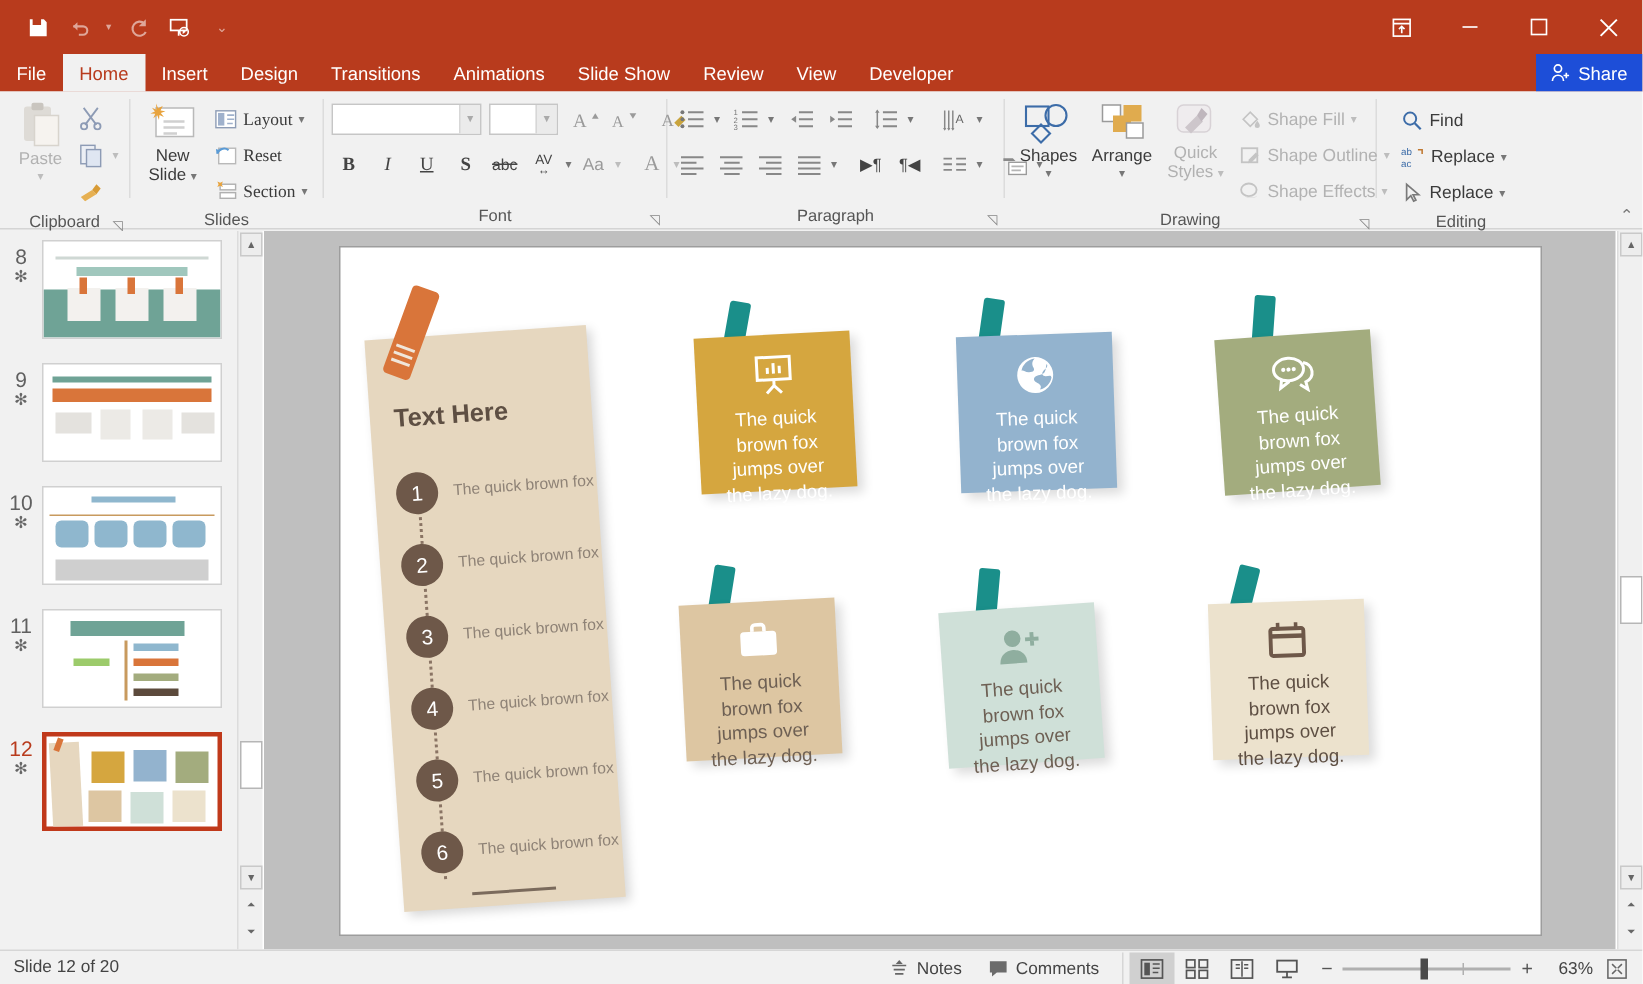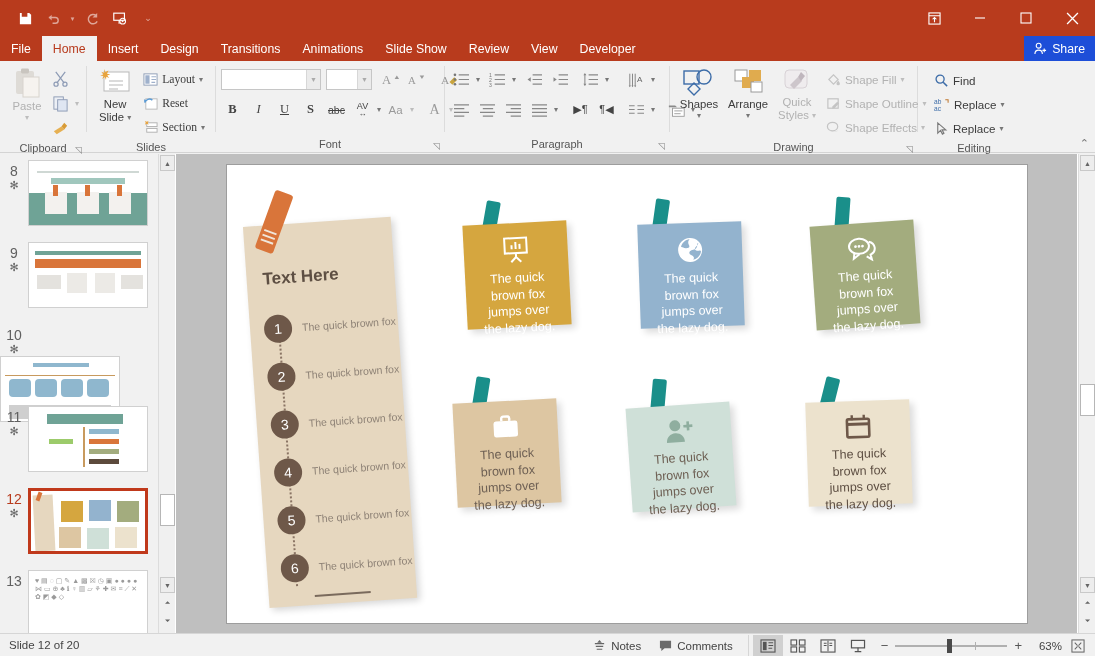--- a/index.html
+++ b/index.html
@@ -653,21 +653,21 @@
         <div class="thumb-frame" style="height:66px;">
           <div style="position:absolute;left:6px;top:8px;right:6px;height:4px;background:#6fa396;"></div>
           <div style="position:absolute;left:6px;top:16px;right:6px;height:9px;background:#d9753a;"></div>
           <div style="position:absolute;left:38px;top:30px;width:20px;height:20px;background:#eceae6;"></div>
           <div style="position:absolute;left:66px;top:30px;width:20px;height:20px;background:#eceae6;"></div>
           <div style="position:absolute;left:8px;top:32px;width:24px;height:14px;background:#e4e2de;"></div>
           <div style="position:absolute;left:92px;top:32px;width:22px;height:14px;background:#e4e2de;"></div>
         </div>
       </div>
 
-      <div class="thumb-item" style="top:170px;flex-direction:column;">
+      <div class="thumb-item" style="top:170px;">
         <div class="thumb-meta">
           <div class="thumb-num">10</div>
           <div class="thumb-star">✻</div>
         </div>
         <div class="thumb-frame" style="height:66px;">
           <div style="position:absolute;left:32px;top:6px;width:56px;height:4px;background:#8fb7ce;"></div>
           <div style="position:absolute;left:4px;top:18px;right:4px;height:1px;background:#c89a5e;"></div>
           <div style="position:absolute;left:8px;top:22px;width:22px;height:18px;background:#8fb7ce;border-radius:4px;"></div>
           <div style="position:absolute;left:34px;top:22px;width:22px;height:18px;background:#8fb7ce;border-radius:4px;"></div>
           <div style="position:absolute;left:60px;top:22px;width:22px;height:18px;background:#8fb7ce;border-radius:4px;"></div>
@@ -702,30 +702,20 @@
           <div style="position:absolute;left:6px;top:1px;width:4px;height:9px;background:#d9753a;transform:rotate(20deg);"></div>
           <div style="position:absolute;left:30px;top:10px;width:22px;height:21px;background:#d5a63f;"></div>
           <div style="position:absolute;left:58px;top:9px;width:22px;height:21px;background:#93b3ce;"></div>
           <div style="position:absolute;left:86px;top:10px;width:22px;height:21px;background:#a3ac7e;"></div>
           <div style="position:absolute;left:28px;top:36px;width:22px;height:21px;background:#ddc6a2;"></div>
           <div style="position:absolute;left:56px;top:37px;width:22px;height:21px;background:#cfe0d8;"></div>
           <div style="position:absolute;left:84px;top:36px;width:22px;height:21px;background:#ece2cd;"></div>
         </div>
       </div>
 
-      <div class="thumb-item" style="top:416px;">
-        <div class="thumb-meta">
-          <div class="thumb-num">13</div>
-        </div>
-        <div class="thumb-frame" style="height:66px;">
-          <div style="position:absolute;left:6px;top:6px;right:6px;display:flex;flex-wrap:wrap;gap:3px;font-size:7px;color:#9a9a9a;">
-            ♥ ▤ ◌ ▢ ✎ ▲ ▩ ☒ ◷ ▣ ● ● ● ● ⋈ ▭ ⊕ ♣ ℹ ♀ ▥ ▱ ⚘ ✚ ✉ ≡ ⟋ ✕ ✿ ◩ ◆ ◇
-          </div>
-        </div>
-      </div>
     </div>
 
     <div class="thumbscroll">
       <div class="tsbtn" style="top:1px;">▲</div>
       <div class="tsthumb" style="top:340px;height:32px;"></div>
       <div class="tsbtn" style="top:423px;">▼</div>
       <div class="tsbtn" style="top:441px;border:none;background:transparent;">⏶</div>
       <div class="tsbtn" style="top:459px;border:none;background:transparent;">⏷</div>
     </div>
 

